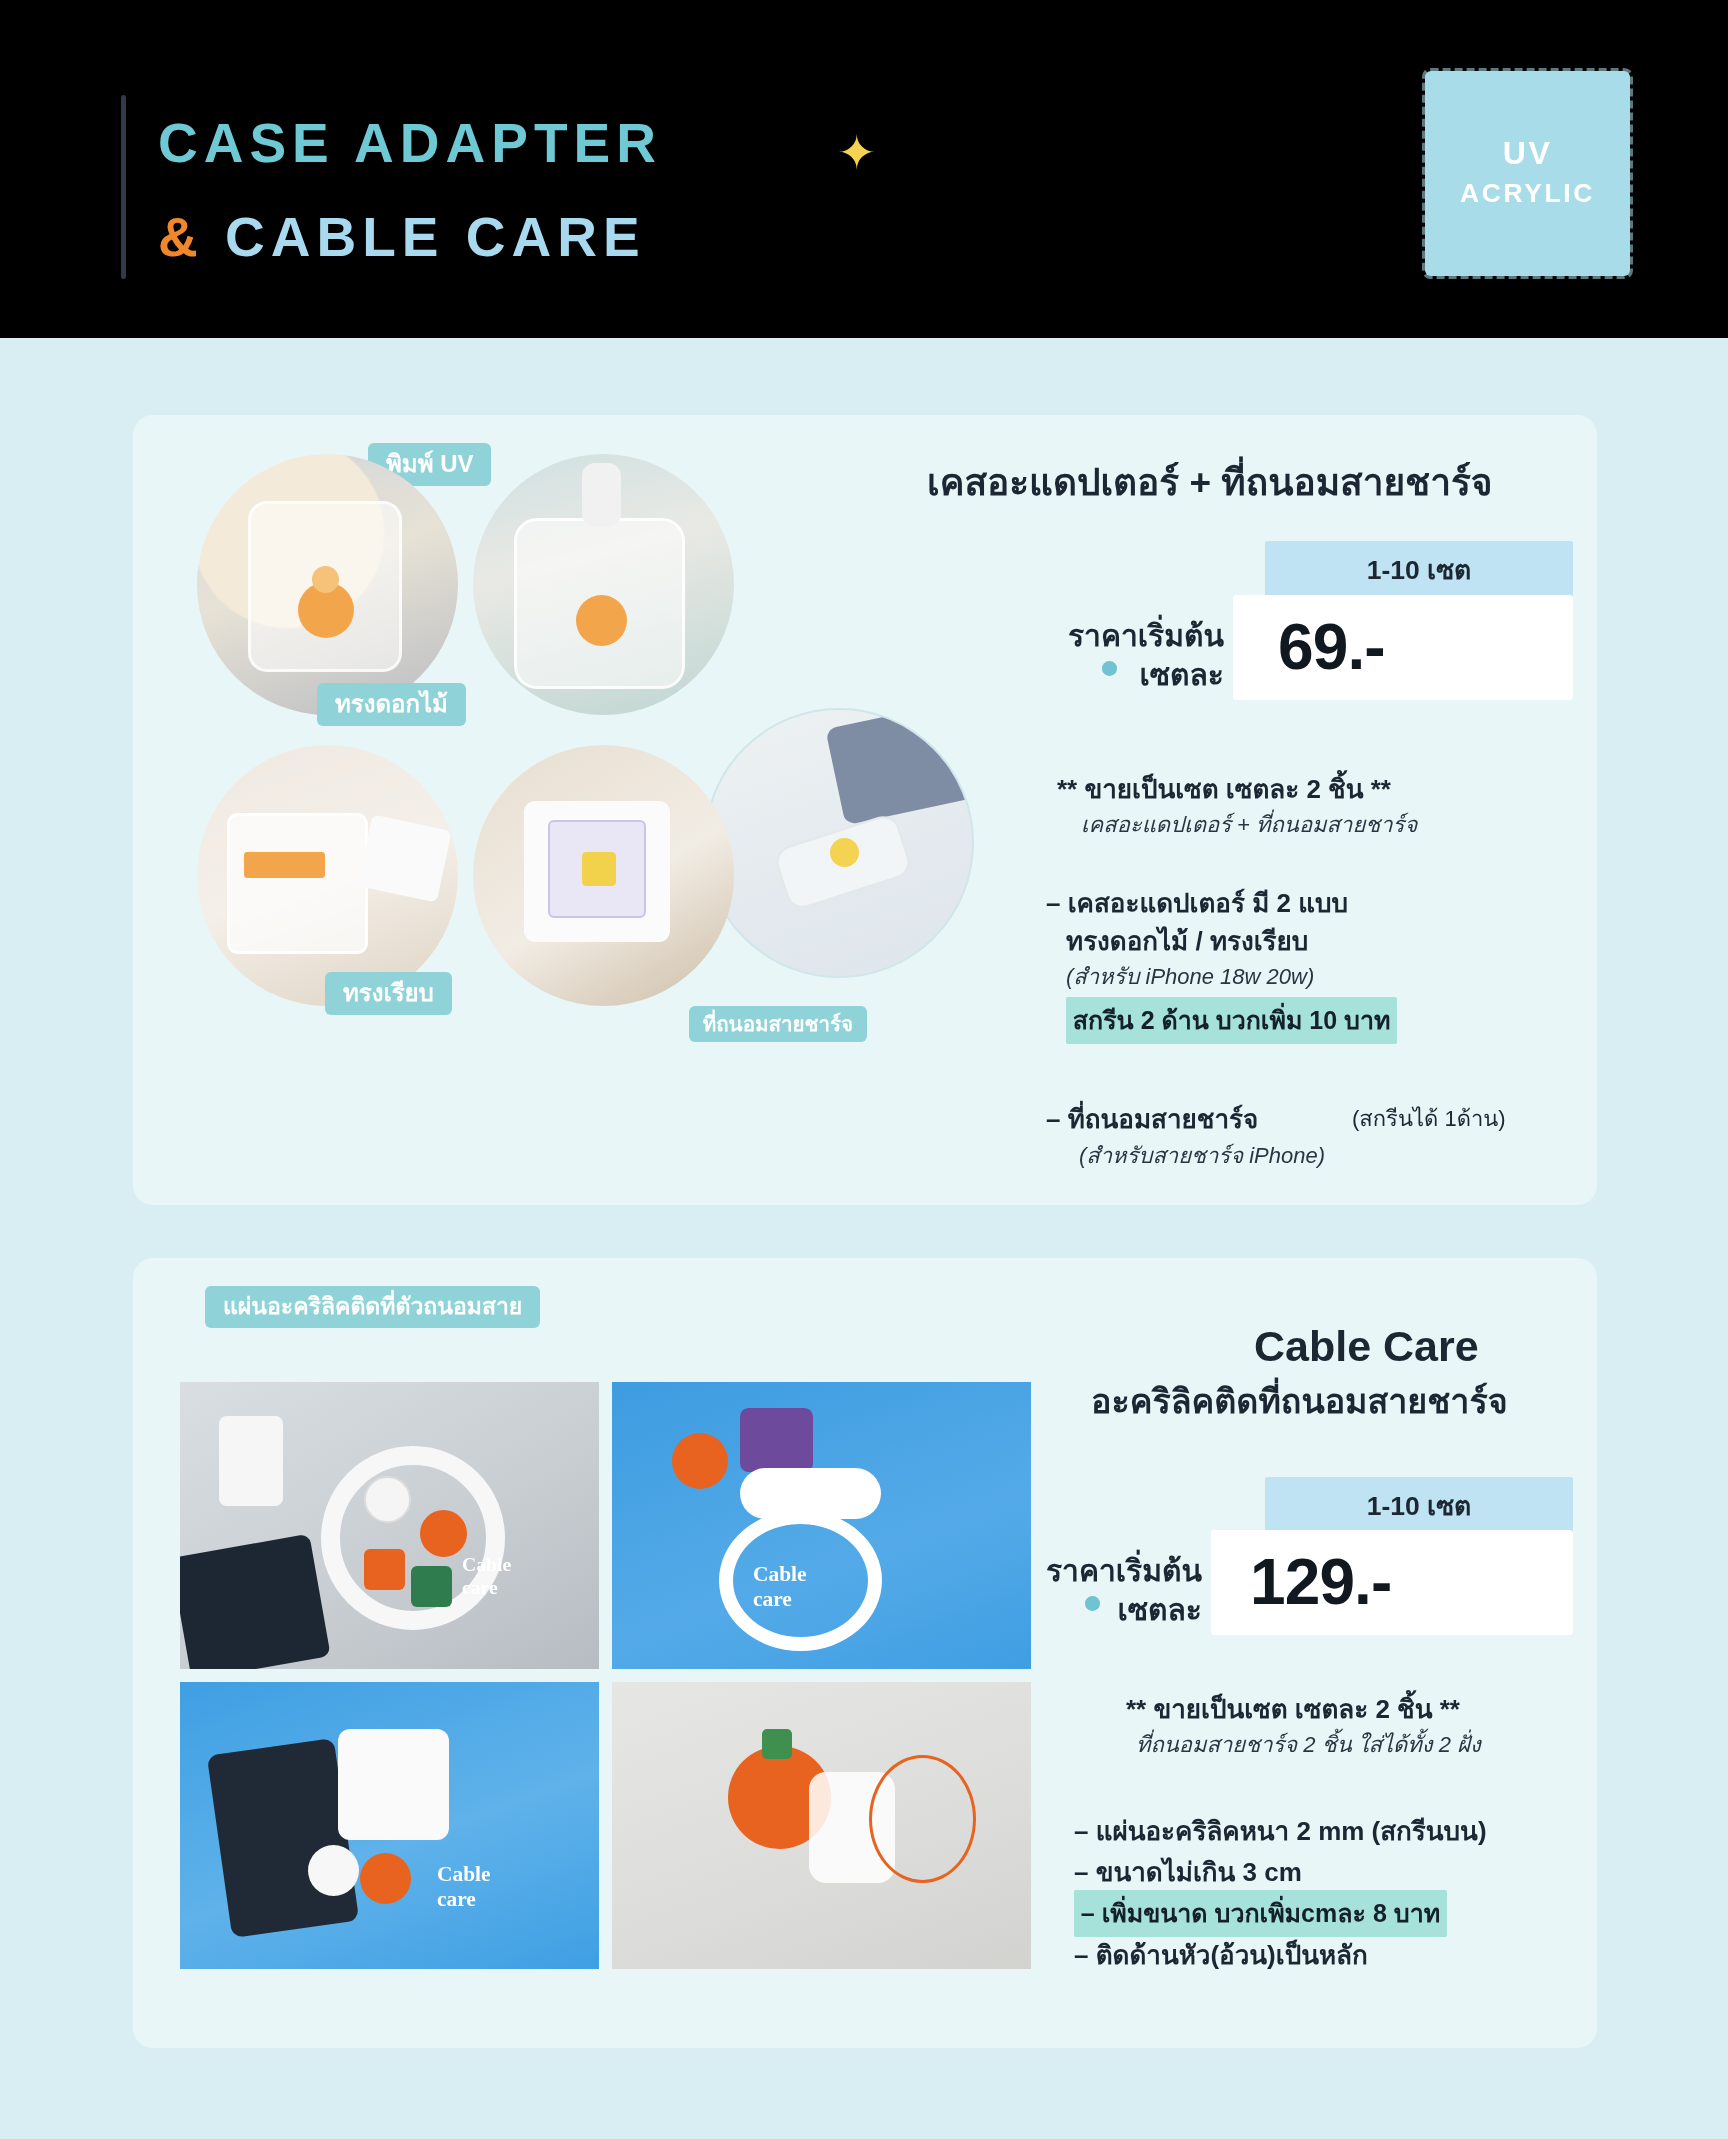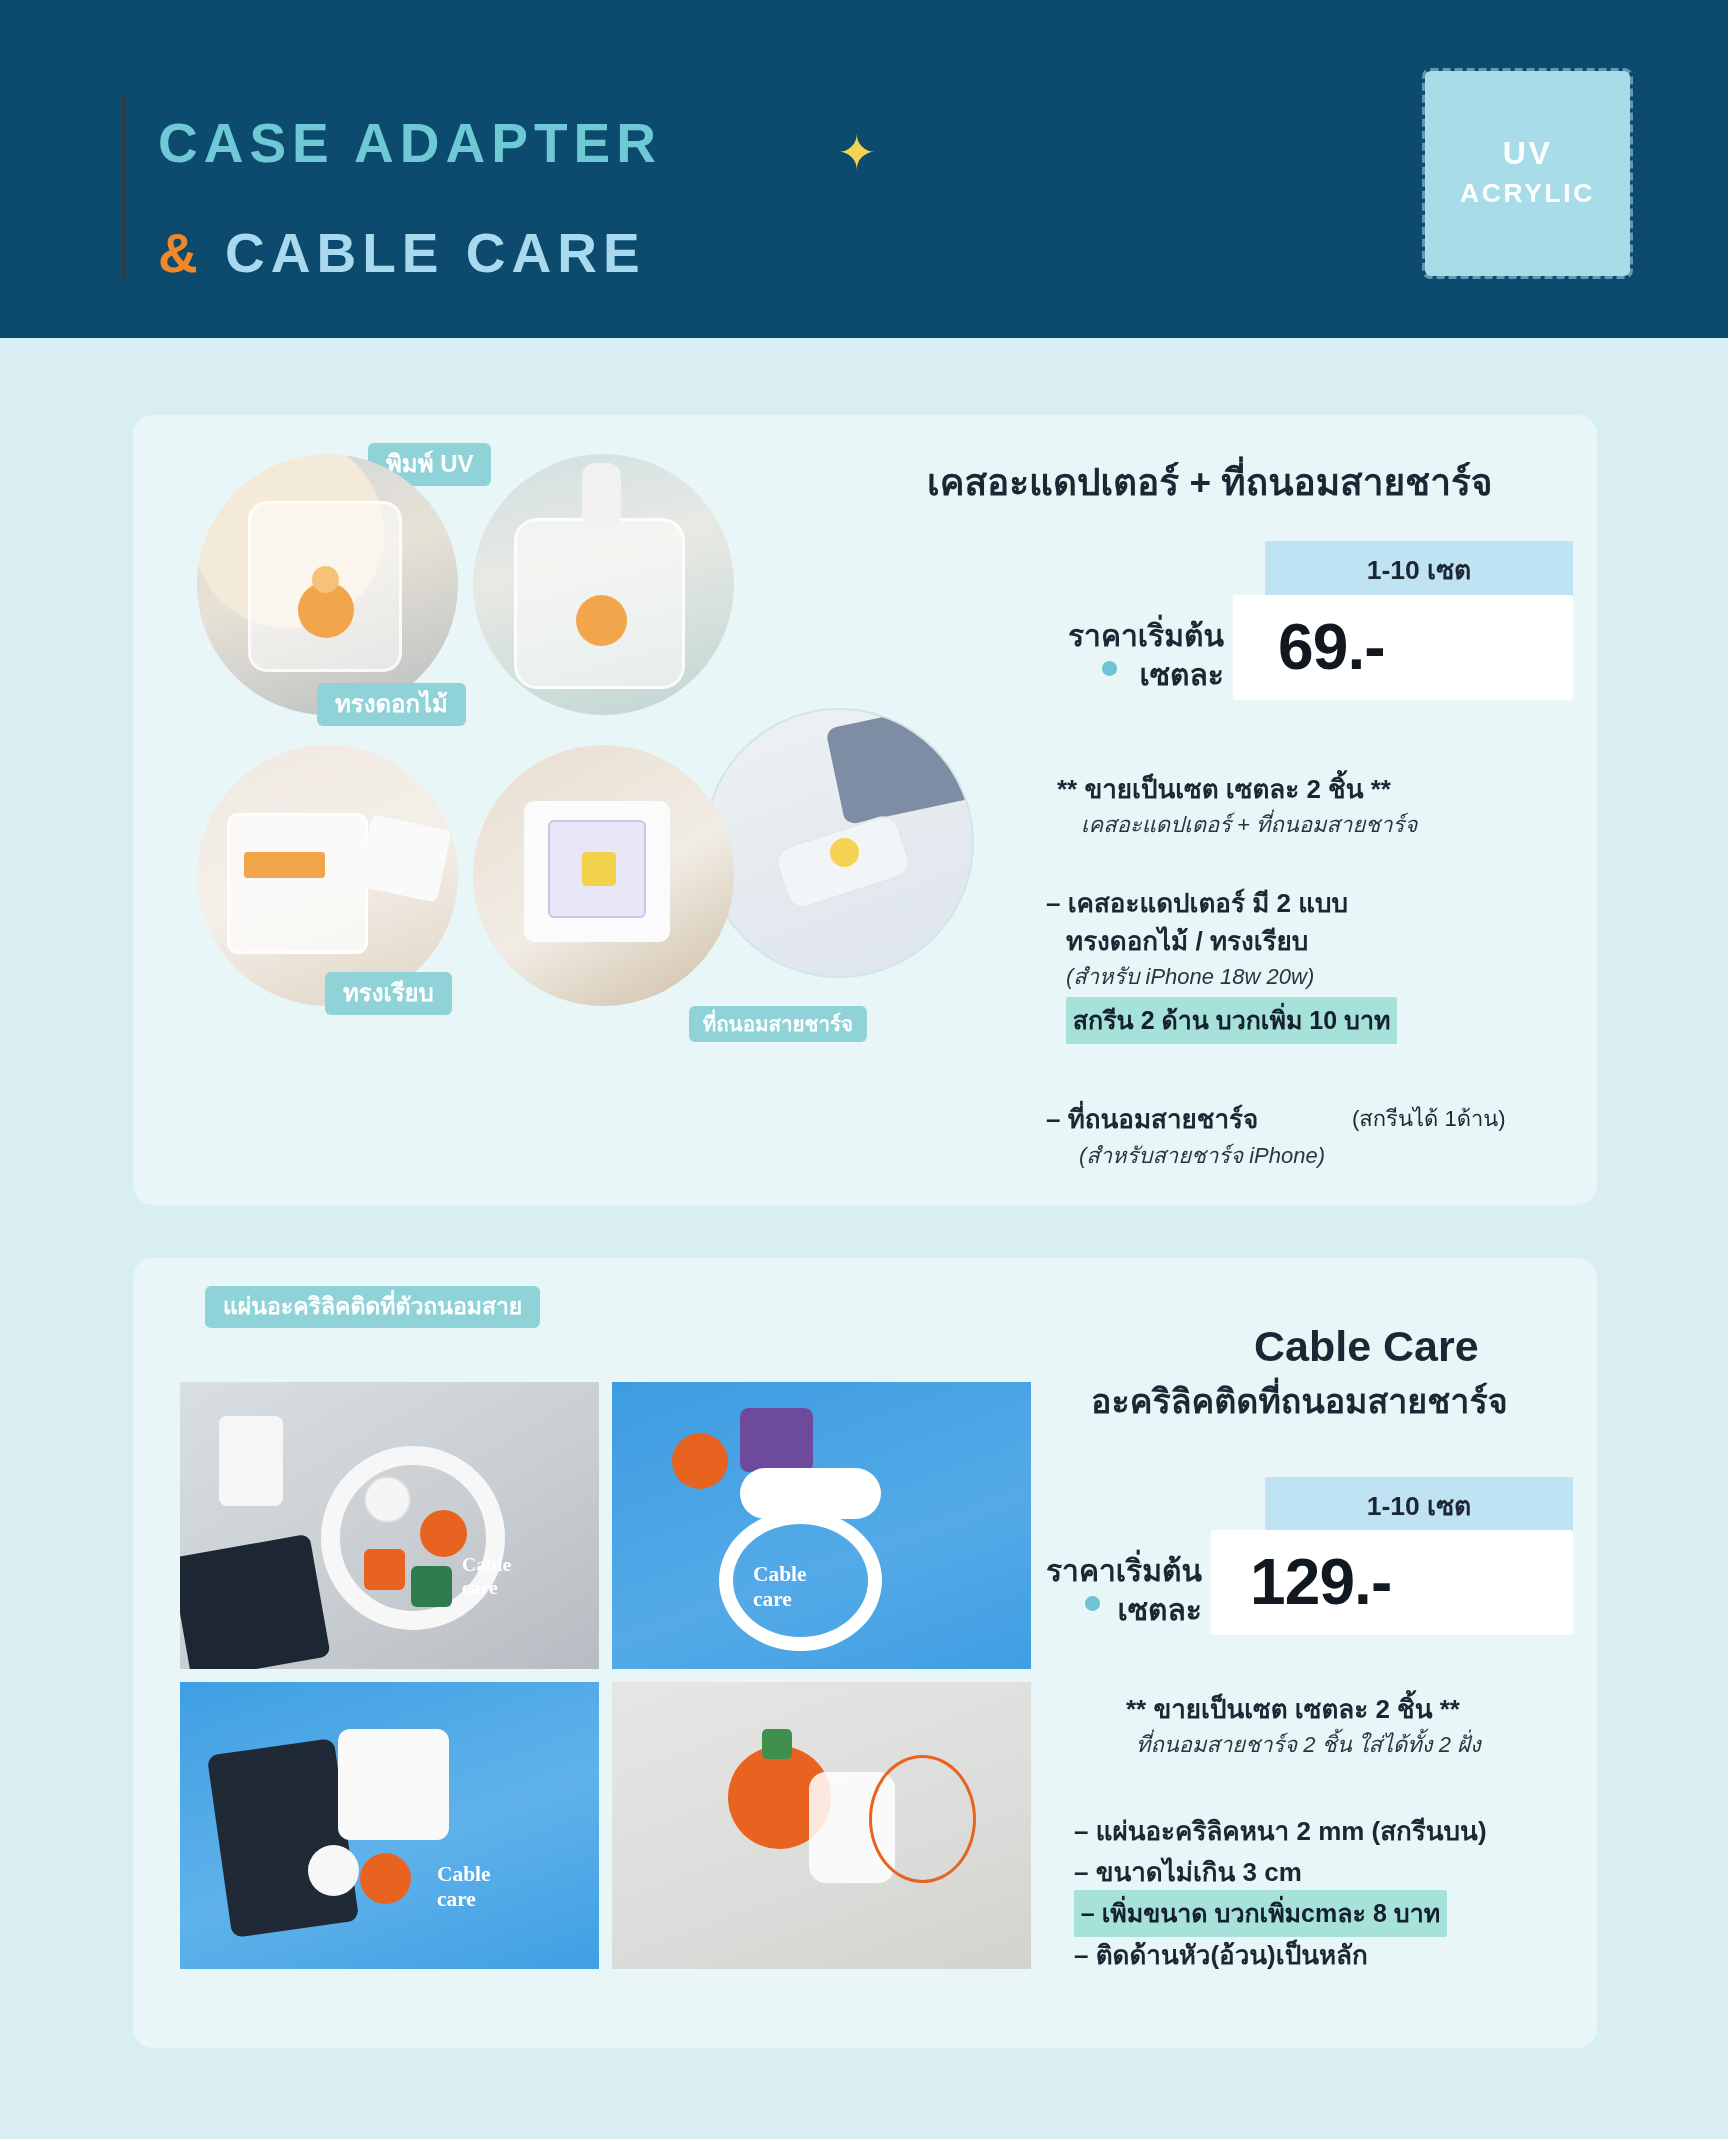--- a/index.html
+++ b/index.html
@@ -6,39 +6,39 @@
   html, body {
     width: 1728px;
     background: #ffffff;
     font-family: "Liberation Sans", "DejaVu Sans", sans-serif;
   }
   body { width: 1728px; height: 2140px; position: relative; overflow: hidden; }
 
   
   .header {
     position: absolute; left: 0; top: 0; width: 1728px; height: 338px;
-    background: #0c4a6e;
+    background: #000000;
   }
   .header-bar {
     position: absolute; left: 121px; top: 95px; width: 4.7px; height: 184px;
     background: #2f3b4a; border-radius: 2.6px;
   }
   .title-line1 {
     position: absolute; left: 158px; top: 111px;
     font-size: 55px; font-weight: bold; letter-spacing: 6px;
     color: #6fc9d4; -webkit-text-stroke: 0px; font-family: "Liberation Sans", sans-serif;
   }
   .sparkle {
     position: absolute; left: 837px; top: 133px; width: 39px; height: 39px;
     color: #f5d352; font-size: 47px; line-height: 39px; text-align: center;
   }
   .title-line2 {
     position: absolute; left: 158px; top: 205px;
     font-size: 55px; font-weight: bold; letter-spacing: 6px;
-    color: #a9d9ef; font-family: "Liberation Sans", sans-serif; margin-top: 16px;
+    color: #a9d9ef; font-family: "Liberation Sans", sans-serif;
   }
   .title-line2 .amp { color: #f0872a; }
 
   .uv-badge {
     position: absolute; left: 1425px; top: 71px; width: 205px; height: 205px;
     background: #a8dce8;
     border-radius: 6px;
   }
   .uv-badge::before{
     content:""; position:absolute; left:-2.6px; top:-2.6px; right:-2.6px; bottom:-2.6px;

